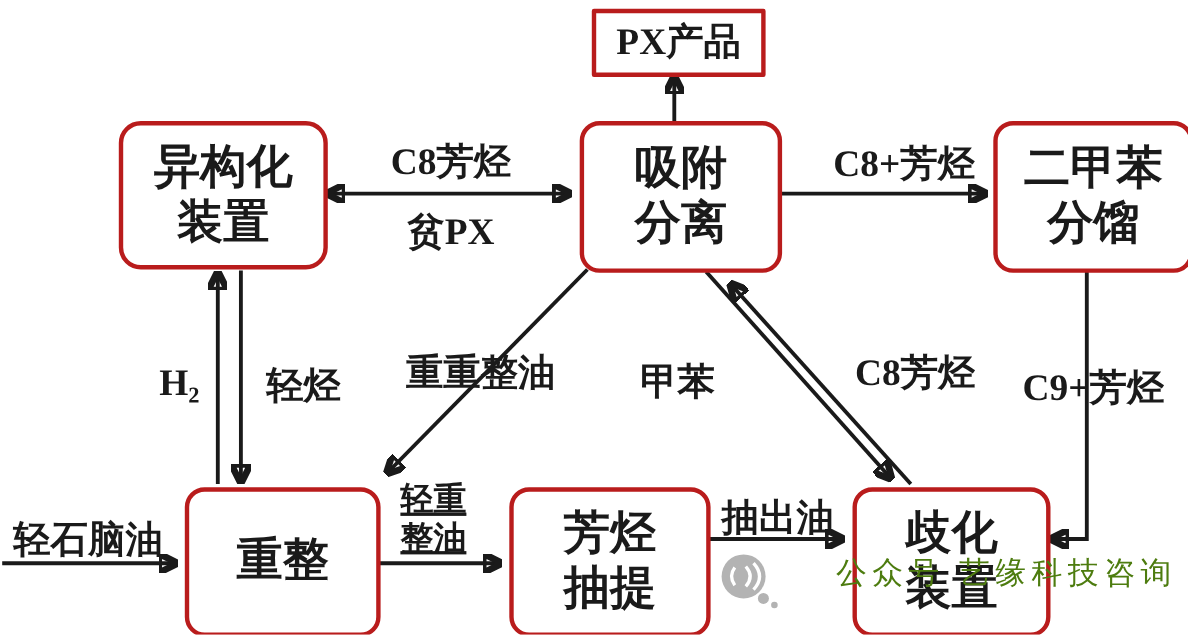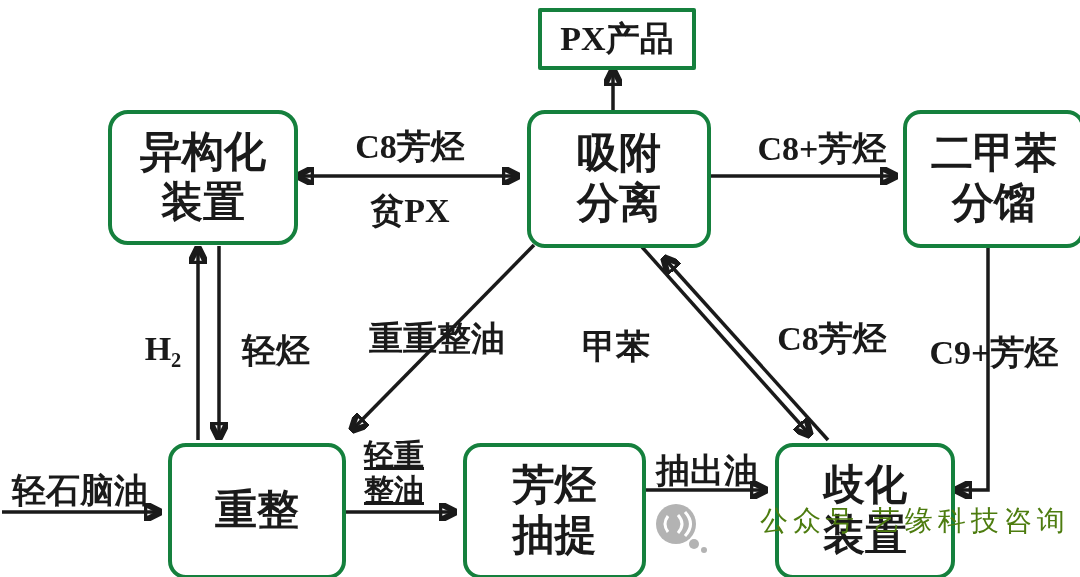--- a/index.html
+++ b/index.html
@@ -9,21 +9,21 @@
     background:#ffffff;
     overflow:hidden;
     font-family:"Liberation Serif","DejaVu Serif",serif;
     color:#1a1a1a;
   }
   #arrow-layer{position:absolute;left:0;top:0;z-index:1;}
   #arrow-layer line,#arrow-layer path{stroke:#1a1a1a;stroke-width:3.5;fill:none;}
   .box{
     position:absolute;z-index:2;
     background:#ffffff;
-    border:4px solid #15803d;
+    border:4px solid #b91c1c;
     border-radius:18px;
     display:flex;flex-direction:column;
     align-items:center;justify-content:center;
     font-size:42px;font-weight:600;line-height:1.18;
     text-align:center;
   }
   .box.square{border-radius:2px;font-size:34px;}
   .stream-label{
     position:absolute;z-index:3;
     font-size:34px;font-weight:600;

